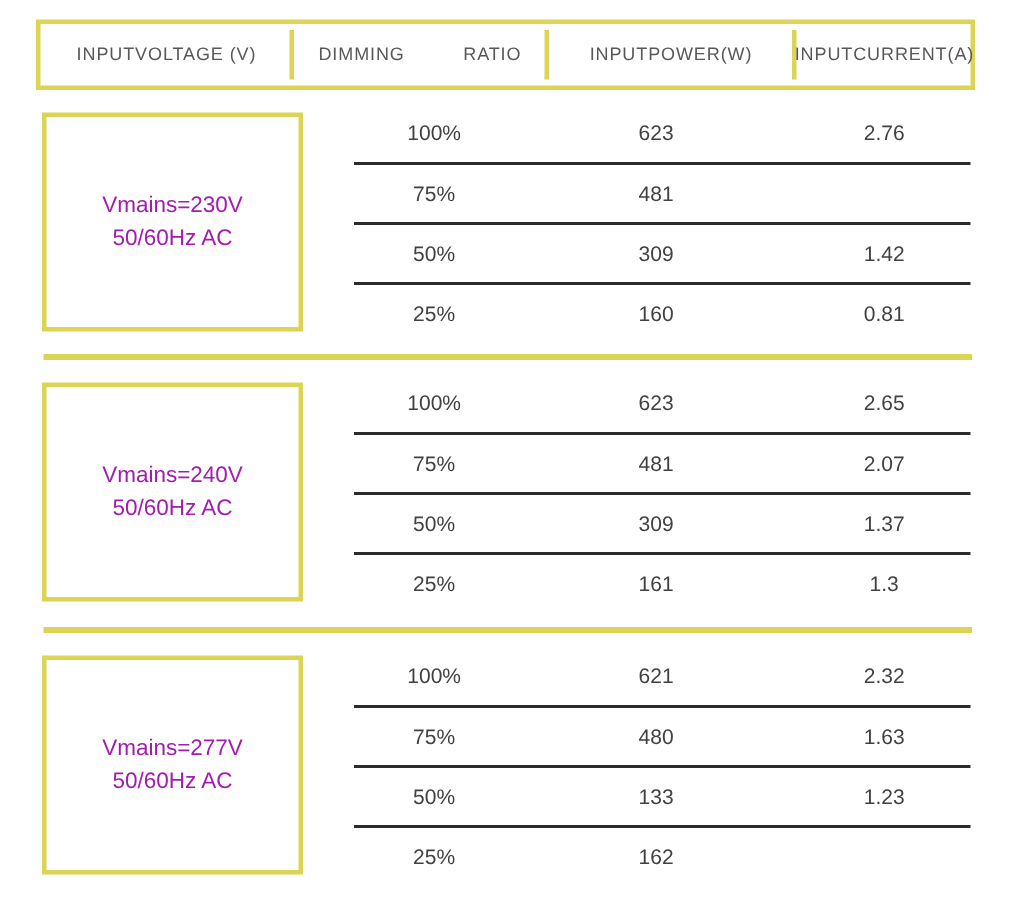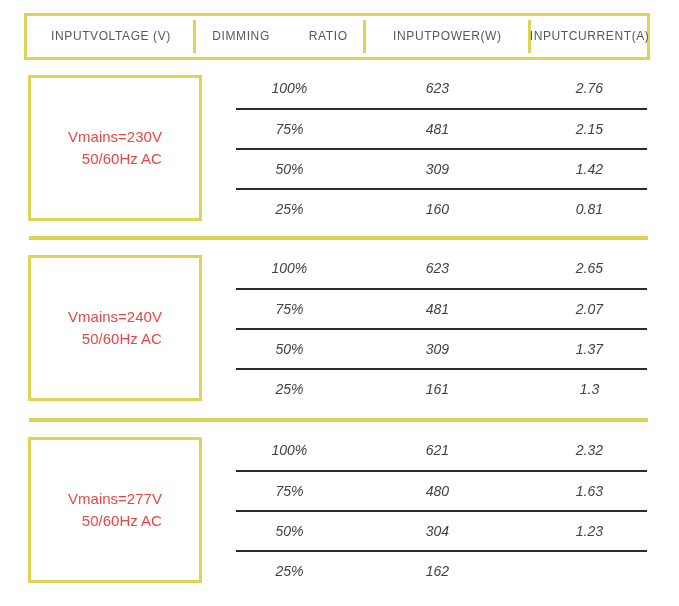--- a/index.html
+++ b/index.html
@@ -46,28 +46,27 @@
   .section{
     display:flex;align-items:center;
     margin-left:28px;margin-top:8px;
     height:160px;
   }
   .voltage-box{
     box-sizing:border-box;
     width:174px;height:146px;
     border:3px solid var(--yellow);
     display:flex;align-items:center;justify-content:center;
-    text-align:right;
-    color:#ef4444;font-size:15px;line-height:1.45;
+    text-align:center;
+    color:#a21caf;font-size:15px;line-height:1.45;
     flex-shrink:0;
   }
   .rows{
     width:411px;
     margin-left:34px;
-    font-style:italic;
   }
   .row{
     box-sizing:border-box;
     height:40px;
     display:flex;align-items:center;
   }
   .row + .row{border-top:2px solid var(--line);}
   .cell{
     text-align:center;
     color:var(--body-text);
@@ -117,21 +116,20 @@
     </div>
     <div class="rows">
       <div class="row">
         <span class="cell dim">100%</span>
         <span class="cell pow">623</span>
         <span class="cell cur">2.76</span>
       </div>
       <div class="row">
         <span class="cell dim">75%</span>
         <span class="cell pow">481</span>
-        <span class="cell cur">2.15</span>
       </div>
       <div class="row">
         <span class="cell dim">50%</span>
         <span class="cell pow">309</span>
         <span class="cell cur">1.42</span>
       </div>
       <div class="row">
         <span class="cell dim">25%</span>
         <span class="cell pow">160</span>
         <span class="cell cur">0.81</span>
@@ -187,21 +185,21 @@
         <span class="cell pow">621</span>
         <span class="cell cur">2.32</span>
       </div>
       <div class="row">
         <span class="cell dim">75%</span>
         <span class="cell pow">480</span>
         <span class="cell cur">1.63</span>
       </div>
       <div class="row">
         <span class="cell dim">50%</span>
-        <span class="cell pow">304</span>
+        <span class="cell pow">133</span>
         <span class="cell cur">1.23</span>
       </div>
       <div class="row">
         <span class="cell dim">25%</span>
         <span class="cell pow">162</span>
       </div>
     </div>
   </div>
 
 </div>

